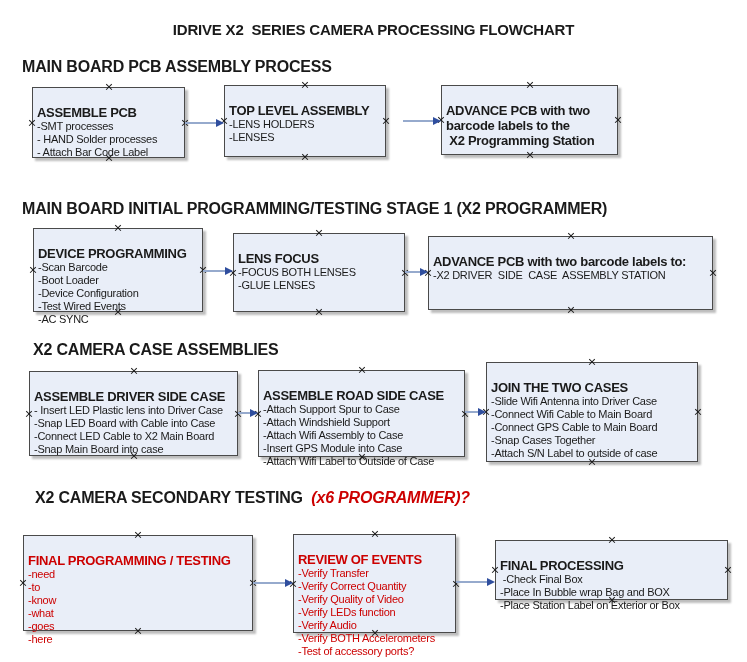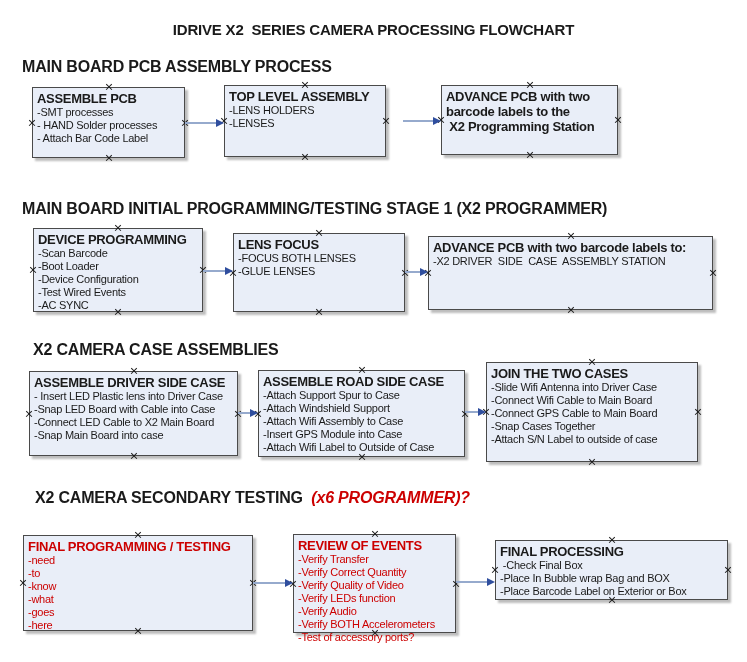--- a/index.html
+++ b/index.html
@@ -17,21 +17,21 @@
   .sec-heading .red-part{color:var(--red_text,#cc0000);font-style:italic;}
   #h0{left:22px;top:58px;}
   #h1{left:22px;top:200px;}
   #h2{left:33px;top:341px;}
   #h3{left:35px;top:489px;}
 
   .fc-box{
     position:absolute;background:var(--box_fill,#e9eef8);
     border:1.6px solid var(--box_border,#4a4a4a);
     box-shadow:3px 3px 2px var(--shadow,#bdbdbd);
-    padding:3px 4px;box-sizing:border-box;
+    padding:17px 4px;box-sizing:border-box;
   }
   .fc-title{
     font-size:13px;font-weight:bold;line-height:15px;letter-spacing:-0.3px;white-space:pre;
   }
   .fc-item{
     font-size:11px;line-height:13px;letter-spacing:-0.25px;white-space:pre;
   }
   .fc-box.red .fc-title,.fc-box.red .fc-item{color:var(--red_text,#cc0000);}
 
   
@@ -209,21 +209,21 @@
       <div class="fc-item">-Test of accessory ports?</div>
       <span class="handle t"></span>
       <span class="handle b"></span>
       <span class="handle l"></span>
       <span class="handle r"></span>
     </div>
   <div class="fc-box" id="b32">
       <div class="fc-title">FINAL PROCESSING</div>
       <div class="fc-item"> -Check Final Box</div>
       <div class="fc-item">-Place In Bubble wrap Bag and BOX</div>
-      <div class="fc-item">-Place Barcode Label on Exterior or Box</div>
+      <div class="fc-item">-Place Station Label on Exterior or Box</div>
       <span class="handle t"></span>
       <span class="handle b"></span>
       <span class="handle l"></span>
       <span class="handle r"></span>
     </div>
 
   <div class="arrow" id="a0">
       <div class="line"></div>
       <div class="head"></div>
     </div>

